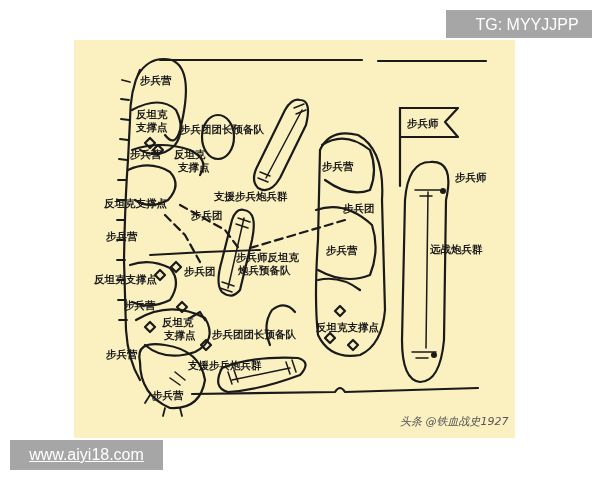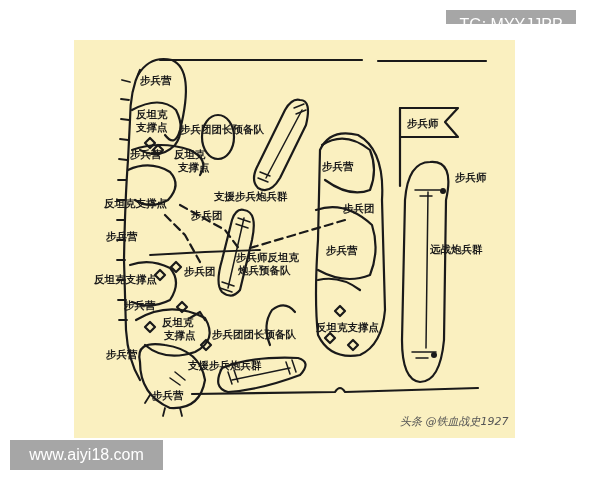--- a/index.html
+++ b/index.html
@@ -1,21 +1,21 @@
 <!DOCTYPE html>
 <html><head>
 <meta charset="utf-8">
 <style>
   html, body { margin:0; padding:0; background:#ffffff; }
   body { width:600px; height:480px; position:relative; overflow:hidden; font-family:"DejaVu Sans", sans-serif; }
   .paper { position:absolute; left:74px; top:40px; width:441px; height:398px; background:#faf0c0; }
   svg.diagram { position:absolute; left:0; top:0; width:600px; height:480px; }
   .lbl { font-family:"DejaVu Serif", serif; font-size:10.5px; font-weight:bold; fill:#1a1a1a; }
-  .wm-tg { position:absolute; left:446px; top:10px; width:130px; height:14px; background:#a6a6a6; color:#ffffff; font-family:"Liberation Sans", sans-serif; font-size:16px; line-height:30px; text-align:center; }
-  .wm-site { position:absolute; left:10px; top:440px; width:153px; height:30px; background:#a6a6a6; color:#ffffff; font-family:"Liberation Sans", sans-serif; font-size:16px; line-height:30px; text-align:center; }
+  .wm-tg { position:absolute; left:446px; top:10px; width:130px; height:28px; background:#a6a6a6; color:#ffffff; font-family:"Liberation Sans", sans-serif; font-size:16px; line-height:30px; text-align:center;padding-left:16px; }
+  .wm-site { position:absolute; left:10px; top:440px; width:153px; height:30px; background:#a6a6a6; color:#ffffff; font-family:"Liberation Sans", sans-serif; font-size:16px; line-height:30px; text-align:center;text-decoration:underline; }
   .wm-credit { position:absolute; left:400px; top:414px; font-family:"DejaVu Sans", sans-serif; font-size:11px; color:#555555;font-style:italic; }
 </style>
 </head>
 <body>
 
 <div class="paper"></div>
 
 <svg class="diagram" viewBox="0 0 600 480" xmlns="http://www.w3.org/2000/svg">
   <g fill="none" stroke="#1a1a1a" stroke-width="2.2" stroke-linecap="round" stroke-linejoin="round">
 

